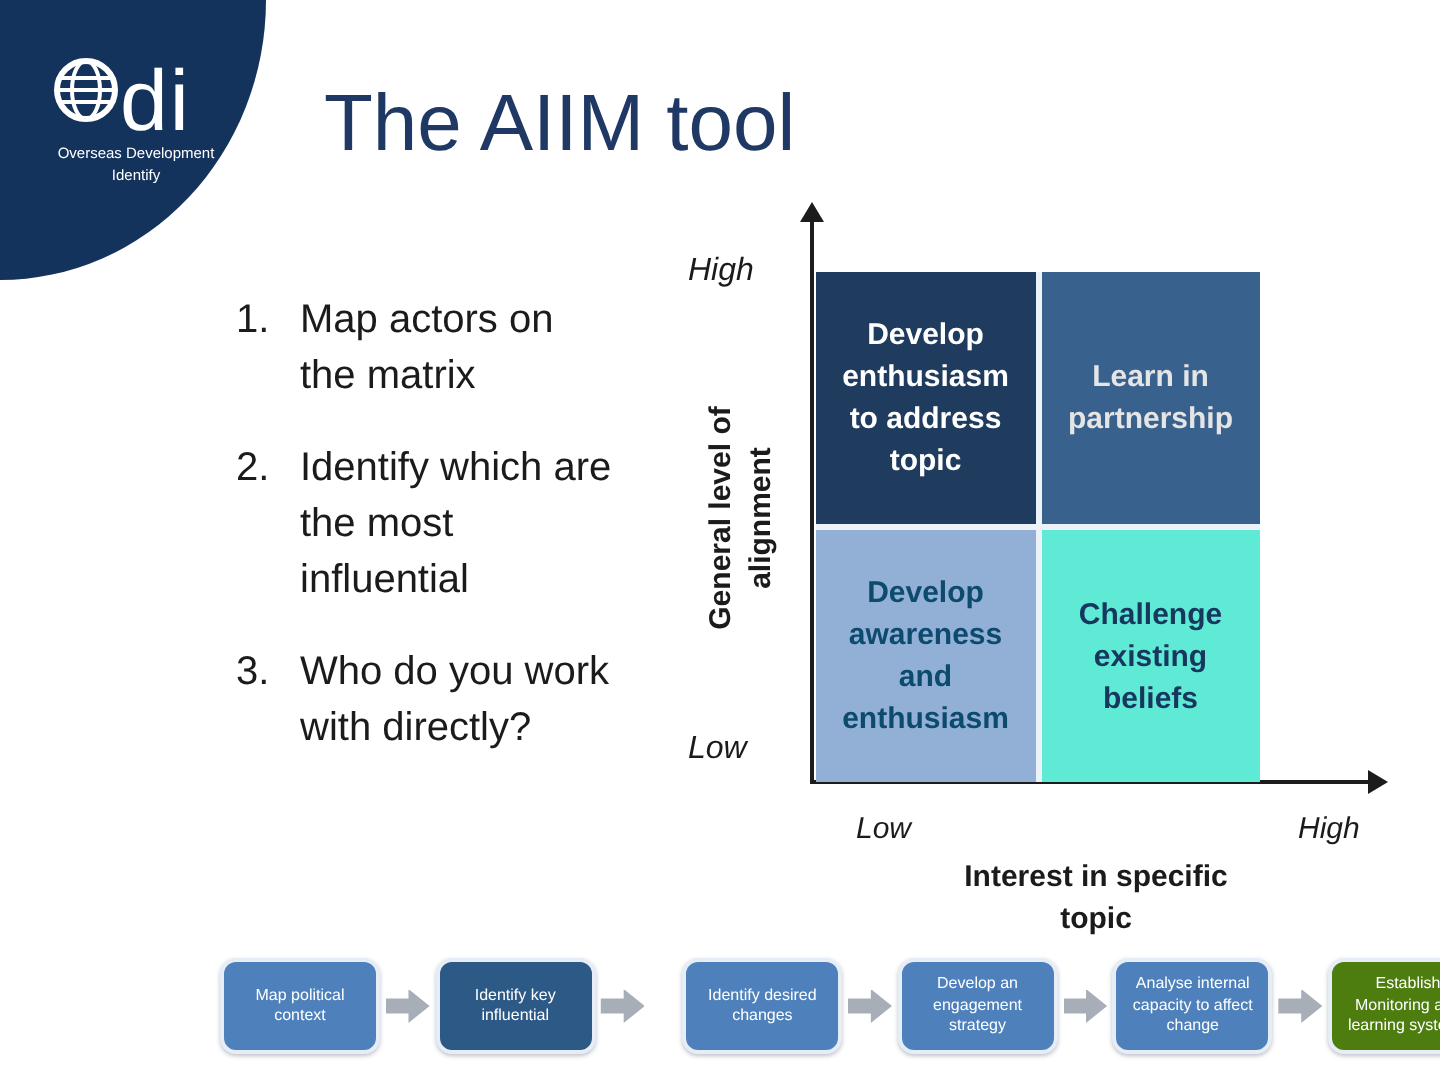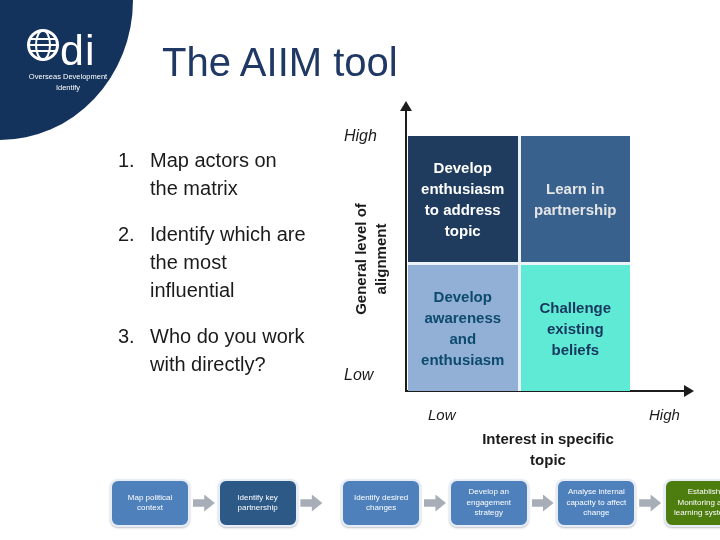--- a/index.html
+++ b/index.html
@@ -107,21 +107,21 @@
   <div class="cell" style="background-color: rgb(56, 97, 142); color: #e5e5e5;">Learn in partnership</div>
   <div class="cell" style="background-color: rgb(146, 175, 213); color: #0c4a6e;">Develop awareness and enthusiasm</div>
   <div class="cell" style="background-color: #5eead4; color: rgb(23, 55, 94);">Challenge existing beliefs</div>
 </div>
 
 <div class="flow">
   <div class="flow-box" style="background-color: rgb(78, 129, 187);">Map political context</div>
   <div class="flow-arrow">
       <div class="arrow-shape"></div>
     </div>
-  <div class="flow-box" style="background-color: rgb(45, 89, 134);">Identify key partnership</div>
+  <div class="flow-box" style="background-color: rgb(45, 89, 134);">Identify key influential</div>
   <div class="flow-arrow">
       <div class="arrow-shape"></div>
     </div>
   <div class="flow-box" style="background-color: rgb(78, 129, 187); margin-left: 16px;">Identify desired changes</div>
   <div class="flow-arrow">
       <div class="arrow-shape"></div>
     </div>
   <div class="flow-box" style="background-color: rgb(78, 129, 187);">Develop an engagement strategy</div>
   <div class="flow-arrow">
       <div class="arrow-shape"></div>

